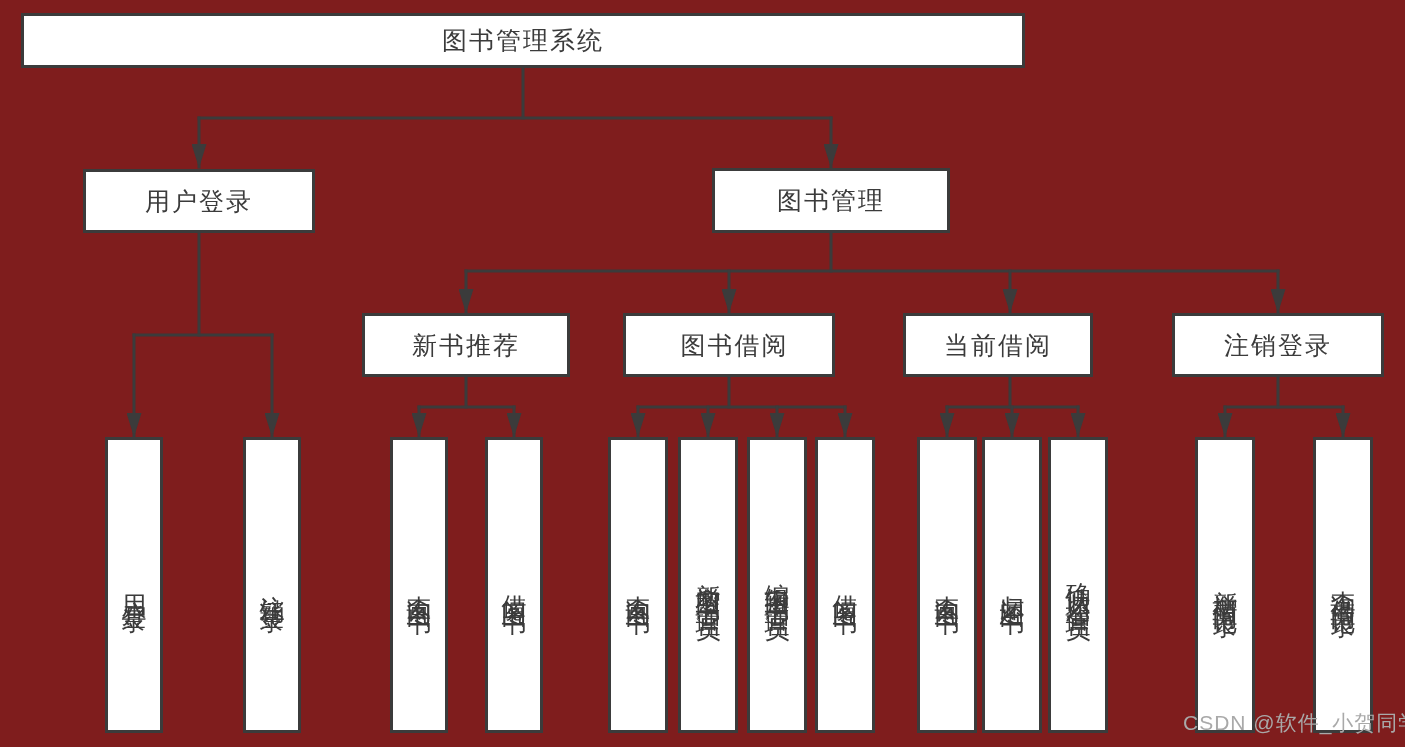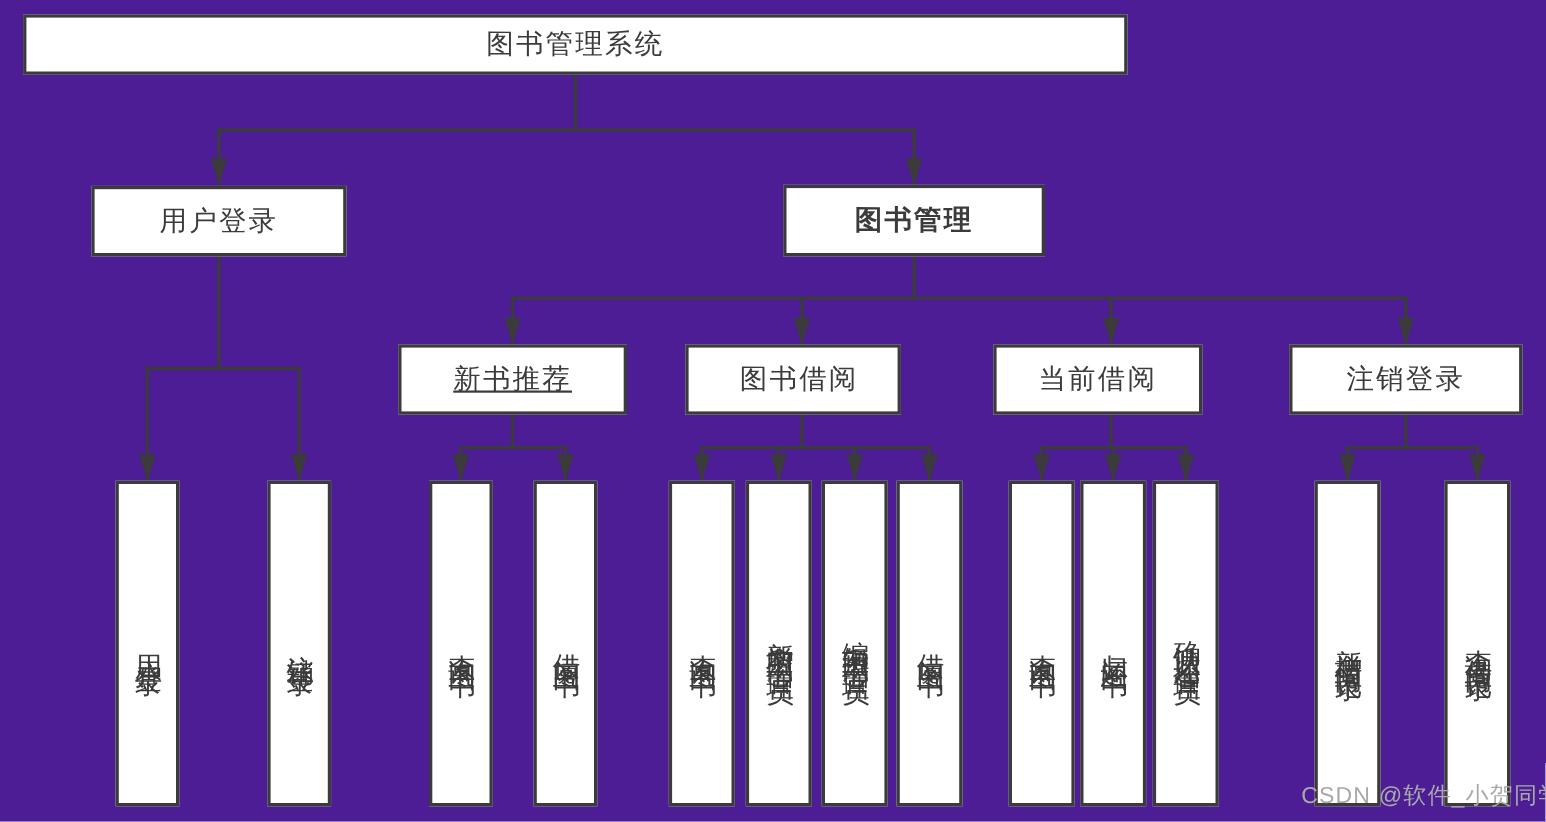--- a/index.html
+++ b/index.html
@@ -1,20 +1,20 @@
 <!DOCTYPE html>
 <html><head>
 <meta charset="utf-8">
 <style>
   html, body { margin: 0; padding: 0; background: #ffffff; }
   .stage {
     position: relative;
     width: 1405px;
     height: 747px;
-    background: #4c1d95;
+    background: #7f1d1d;
     font-family: "Liberation Sans", sans-serif;
     overflow: hidden;
   }
   svg.edges {
     position: absolute;
     left: 0; top: 0;
     width: 1405px; height: 747px;
     z-index: 0;
   }
   .box {
@@ -36,23 +36,23 @@
   }
   .box.v {
     writing-mode: vertical-rl;
     font-size: 25px;
     letter-spacing: 5px;
     line-height: 1;
   }
   
   .n-root      { left: 21px;   top: 13px;  width: 1004px; height: 55px; }
   .n-login     { left: 83px;   top: 169px; width: 232px;  height: 64px; }
-  .n-bookmgmt  { left: 712px;  top: 168px; width: 238px;  height: 65px; font-weight: bold; }
-  .n-newbook   { left: 362px;  top: 313px; width: 208px;  height: 64px; text-decoration: underline; }
-  .n-borrow    { left: 623px;  top: 313px; width: 196px;  height: 64px; padding-left: 11px; }
+  .n-bookmgmt  { left: 712px;  top: 168px; width: 238px;  height: 65px; }
+  .n-newbook   { left: 362px;  top: 313px; width: 208px;  height: 64px; }
+  .n-borrow    { left: 623px;  top: 313px; width: 212px;  height: 64px; padding-left: 11px; }
   .n-current   { left: 903px;  top: 313px; width: 190px;  height: 64px; }
   .n-records   { left: 1172px; top: 313px; width: 212px;  height: 64px; }
   .leaf        { top: 437px; height: 296px; }
   .l-a1 { left: 105px;  width: 58px; }
   .l-a2 { left: 243px;  width: 58px; }
   .l-b1 { left: 390px;  width: 58px; }
   .l-b2 { left: 485px;  width: 58px; }
   .l-c1 { left: 608px;  width: 60px; }
   .l-c2 { left: 678px;  width: 60px; }
   .l-c3 { left: 747px;  width: 60px; }

